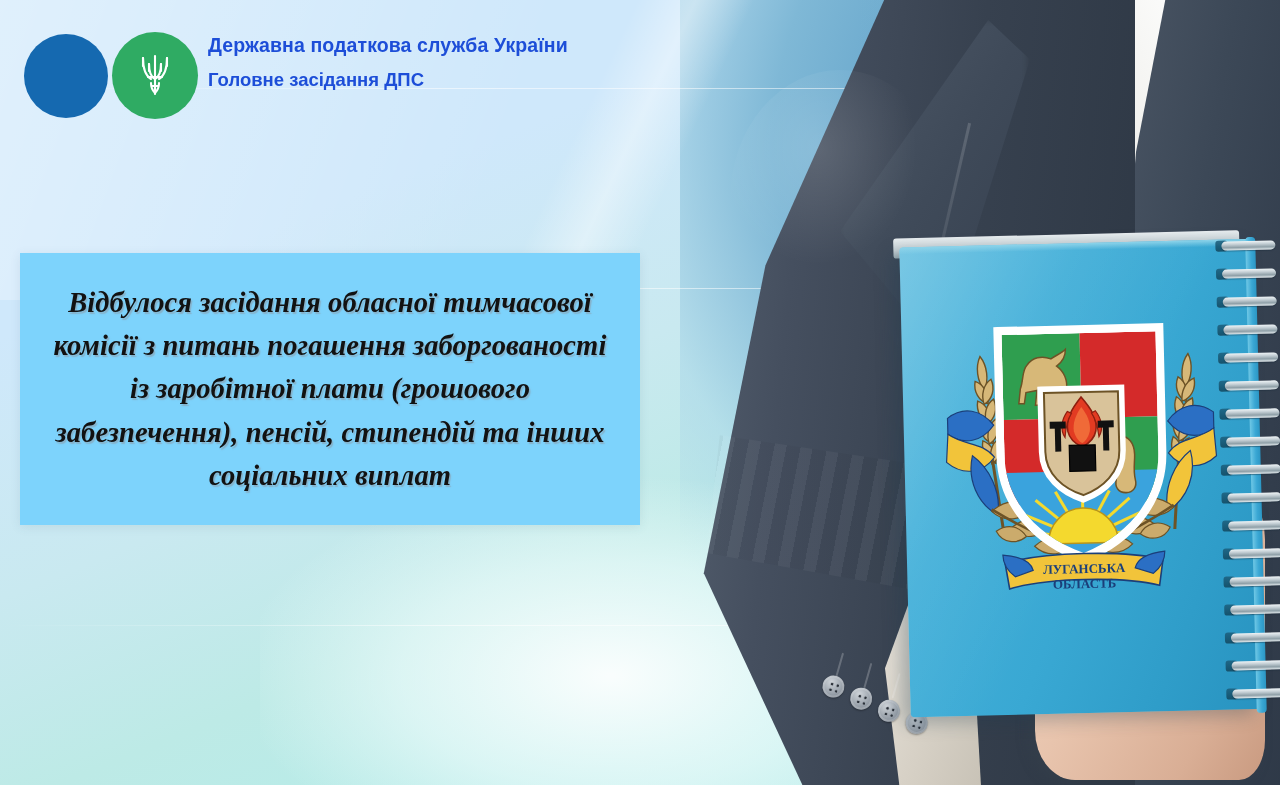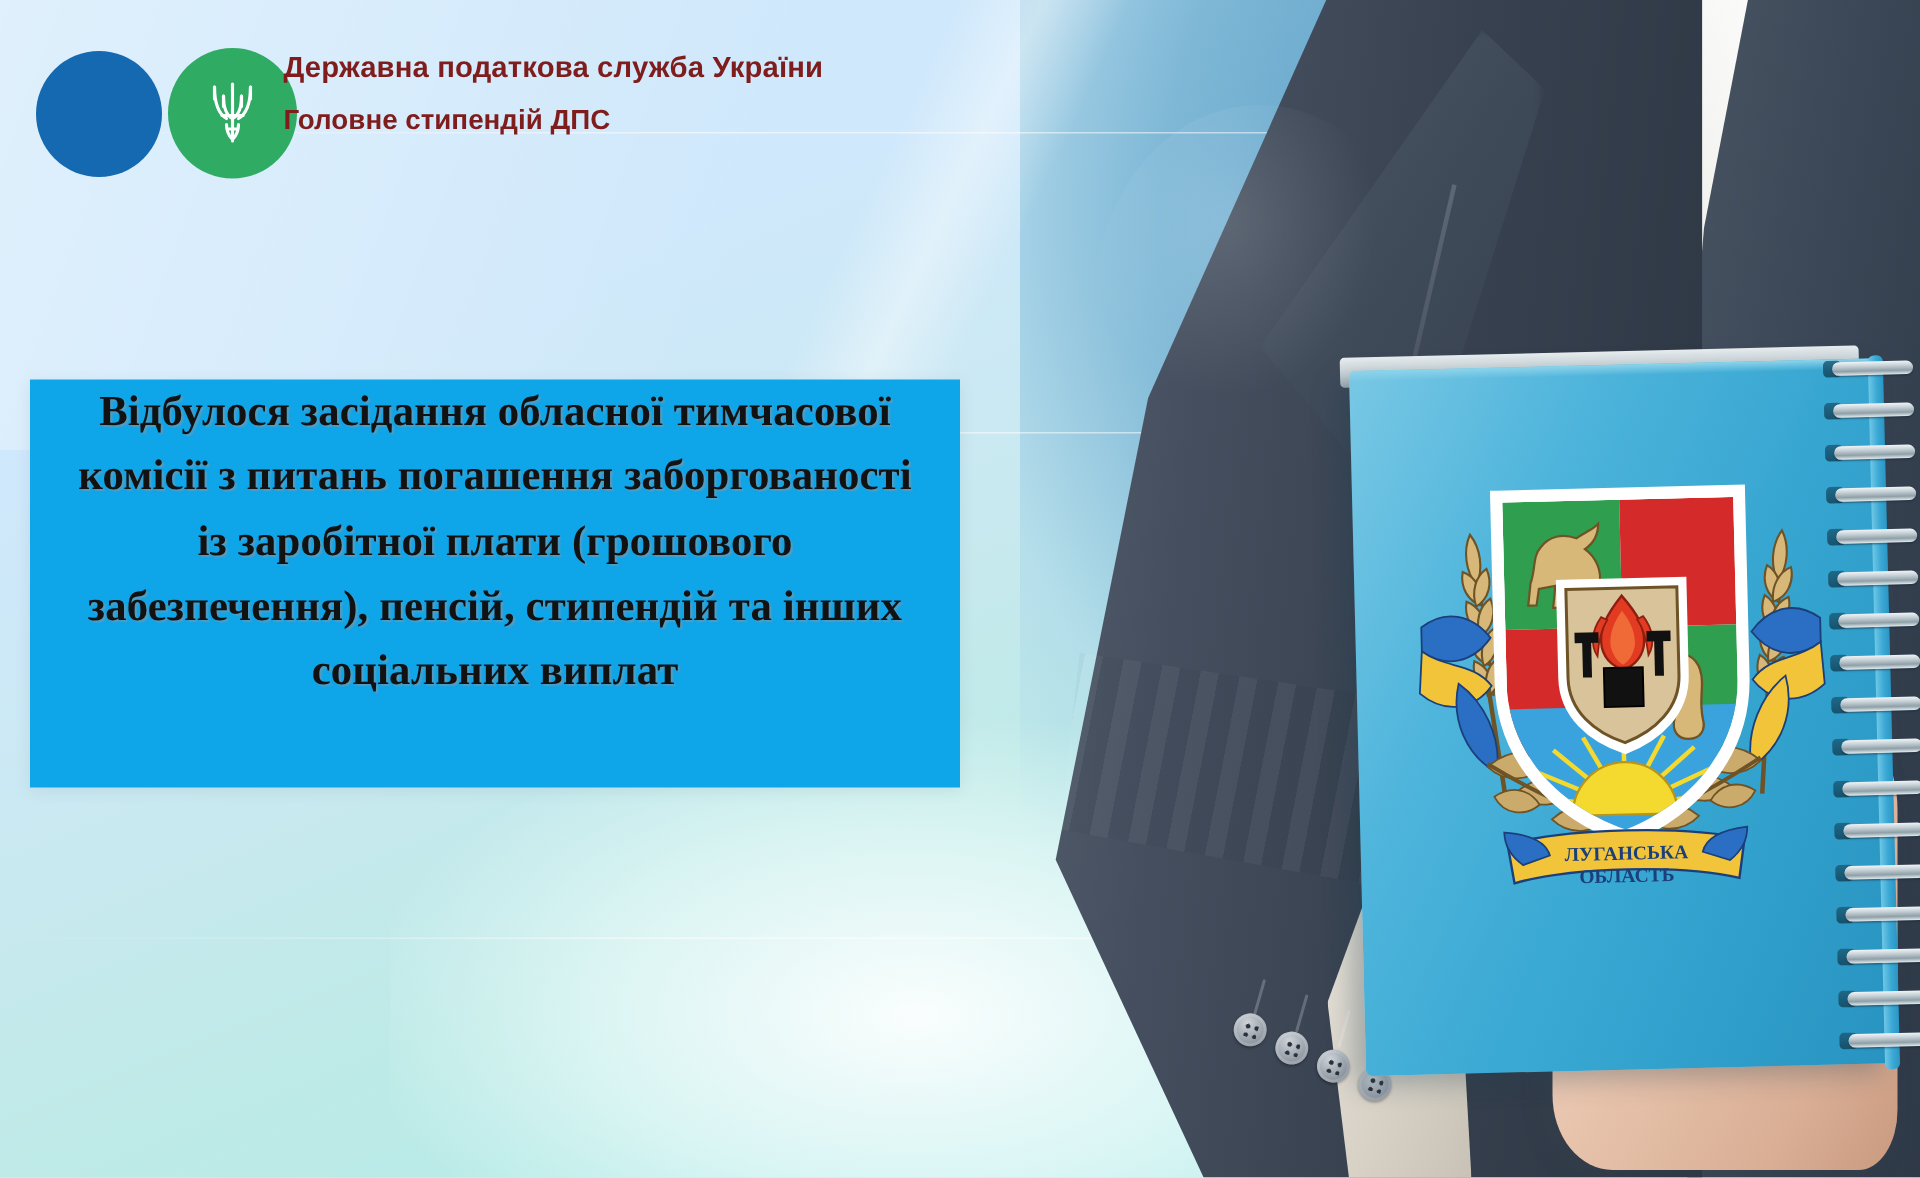--- a/index.html
+++ b/index.html
@@ -224,37 +224,37 @@
   .circ-blue{
     position:absolute;left:0;top:2px;width:84px;height:84px;border-radius:50%;
     background:#1569b0;
   }
   .circ-green{
     position:absolute;left:88px;top:0px;width:86px;height:87px;border-radius:50%;
     background:#2fab63;
   }
   .tryzub{position:absolute;left:115px;top:20px;width:32px;height:46px;}
   .logo-text{
-    position:absolute;left:165px;top:2px;width:480px;
-    color:#7f1d1d;
+    position:absolute;left:184px;top:2px;width:480px;
+    color:#1d4ed8;
   }
   .logo-line1{
     font-size:19.5px;font-weight:bold;letter-spacing:.1px;line-height:1.15;
     margin:0 0 12px 0;
   }
   .logo-line2{
     font-size:18.5px;font-weight:bold;line-height:1.35;margin:0;
   }
 
   
   .card{
     position:absolute;left:20px;top:253px;width:620px;height:272px;
-    background:#0ea5e9;
+    background:#7dd3fc;
     box-shadow:0 2px 10px rgba(60,90,110,.10);
-    display:flex;justify-content:center;
+    display:flex;align-items:center;justify-content:center;font-style:italic;
   }
   .card-text{
     width:570px;text-align:center;
     font-family:"Liberation Serif", serif;
     font-weight:bold;
     font-size:28.5px;
     line-height:1.52;
     color:#121212;
     text-shadow:1.5px 1.5px 1.2px rgba(140,150,160,.55);
     letter-spacing:.1px;
@@ -493,21 +493,21 @@
           <path d="M10 12 L10 19"></path>
           <path d="M22 12 L22 19"></path>
           <path d="M9 25 L23 25"></path>
           <path d="M12 31 C12 36 14 39 16 41 C18 39 20 36 20 31"></path>
           <path d="M13 34 L19 34"></path>
         </g>
       </svg>
     </div>
     <div class="logo-text">
       <p class="logo-line1">Державна податкова служба України</p>
-      <p class="logo-line2">Головне стипендій ДПС</p>
+      <p class="logo-line2">Головне засідання ДПС</p>
     </div>
   </div>
 
   <div class="card">
     <div class="card-text">Відбулося засідання обласної тимчасової комісії з питань погашення заборгованості із заробітної плати (грошового забезпечення), пенсій, стипендій та інших соціальних виплат</div>
   </div>
 
 </div>
 
 </body></html>

